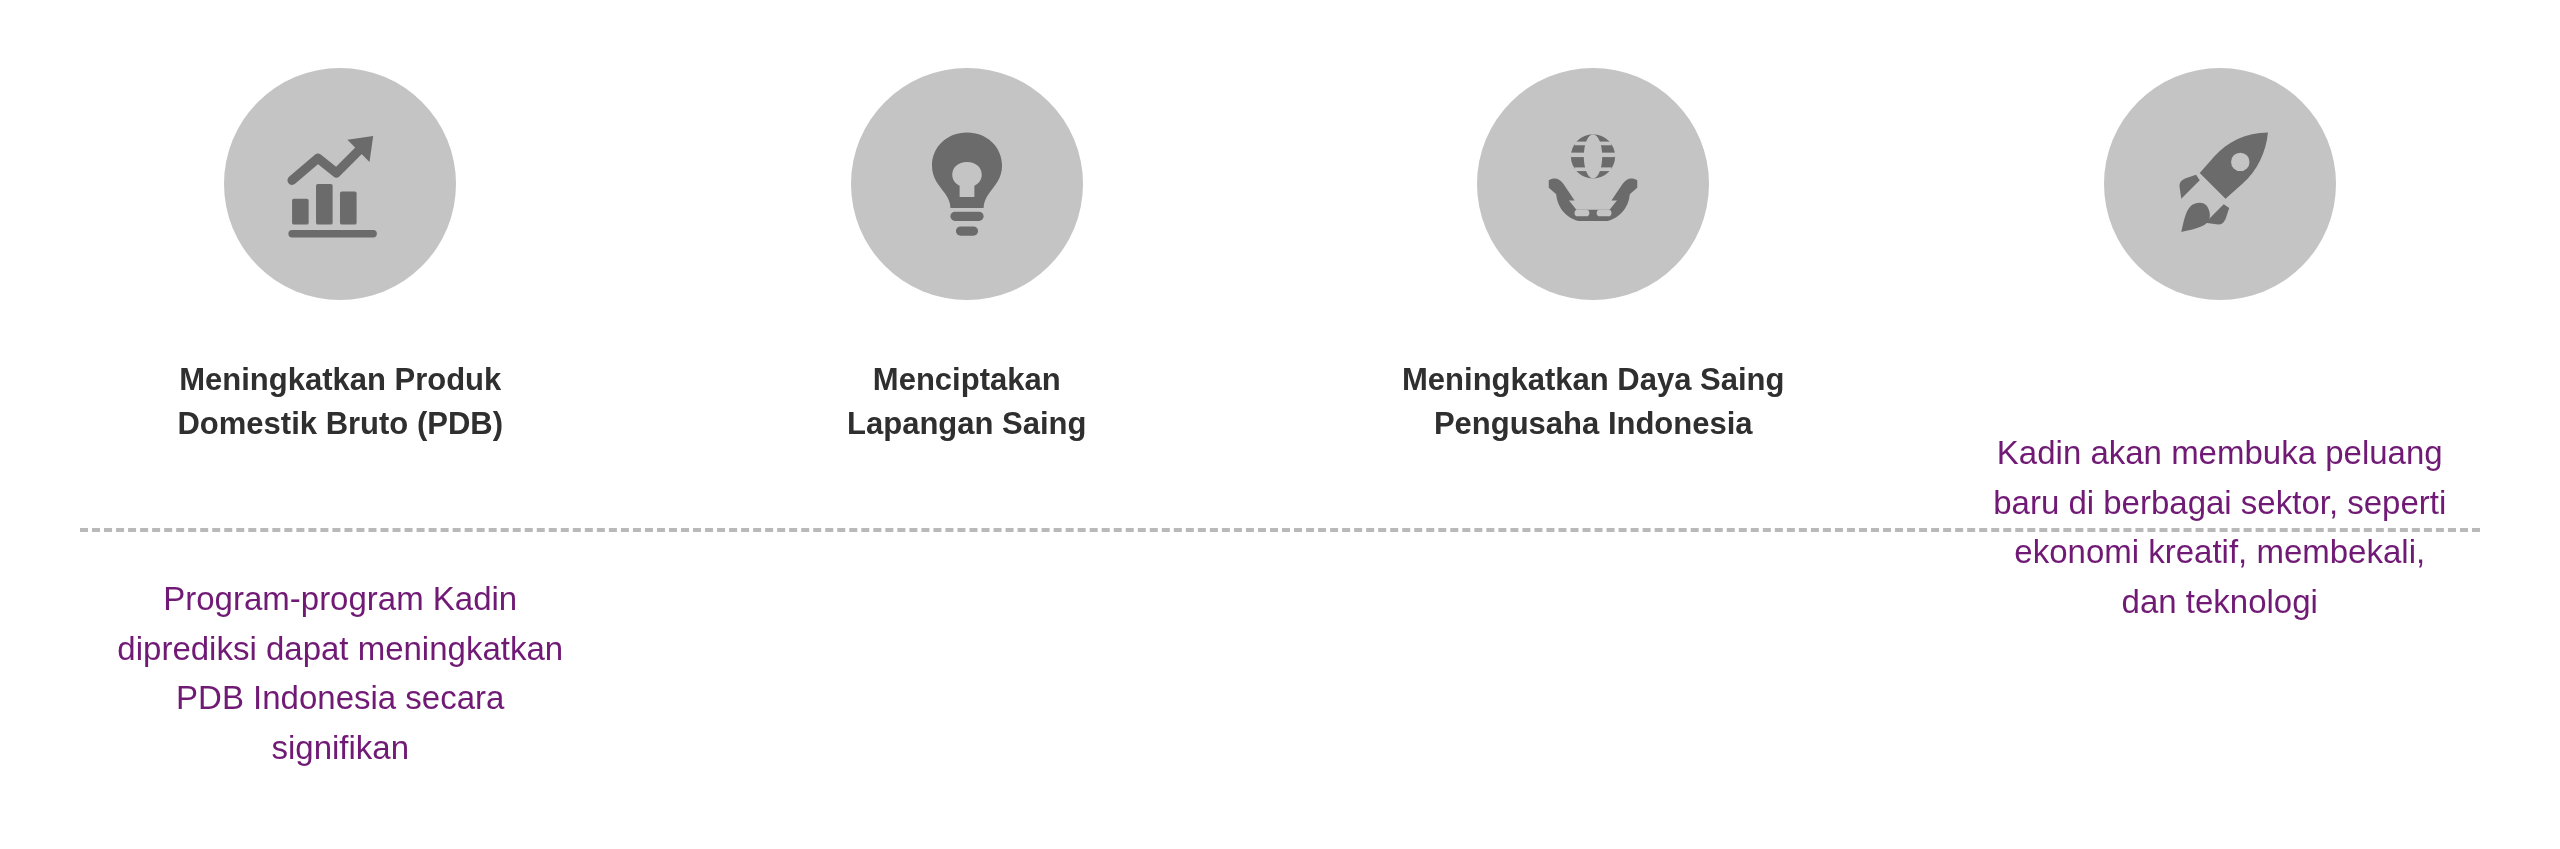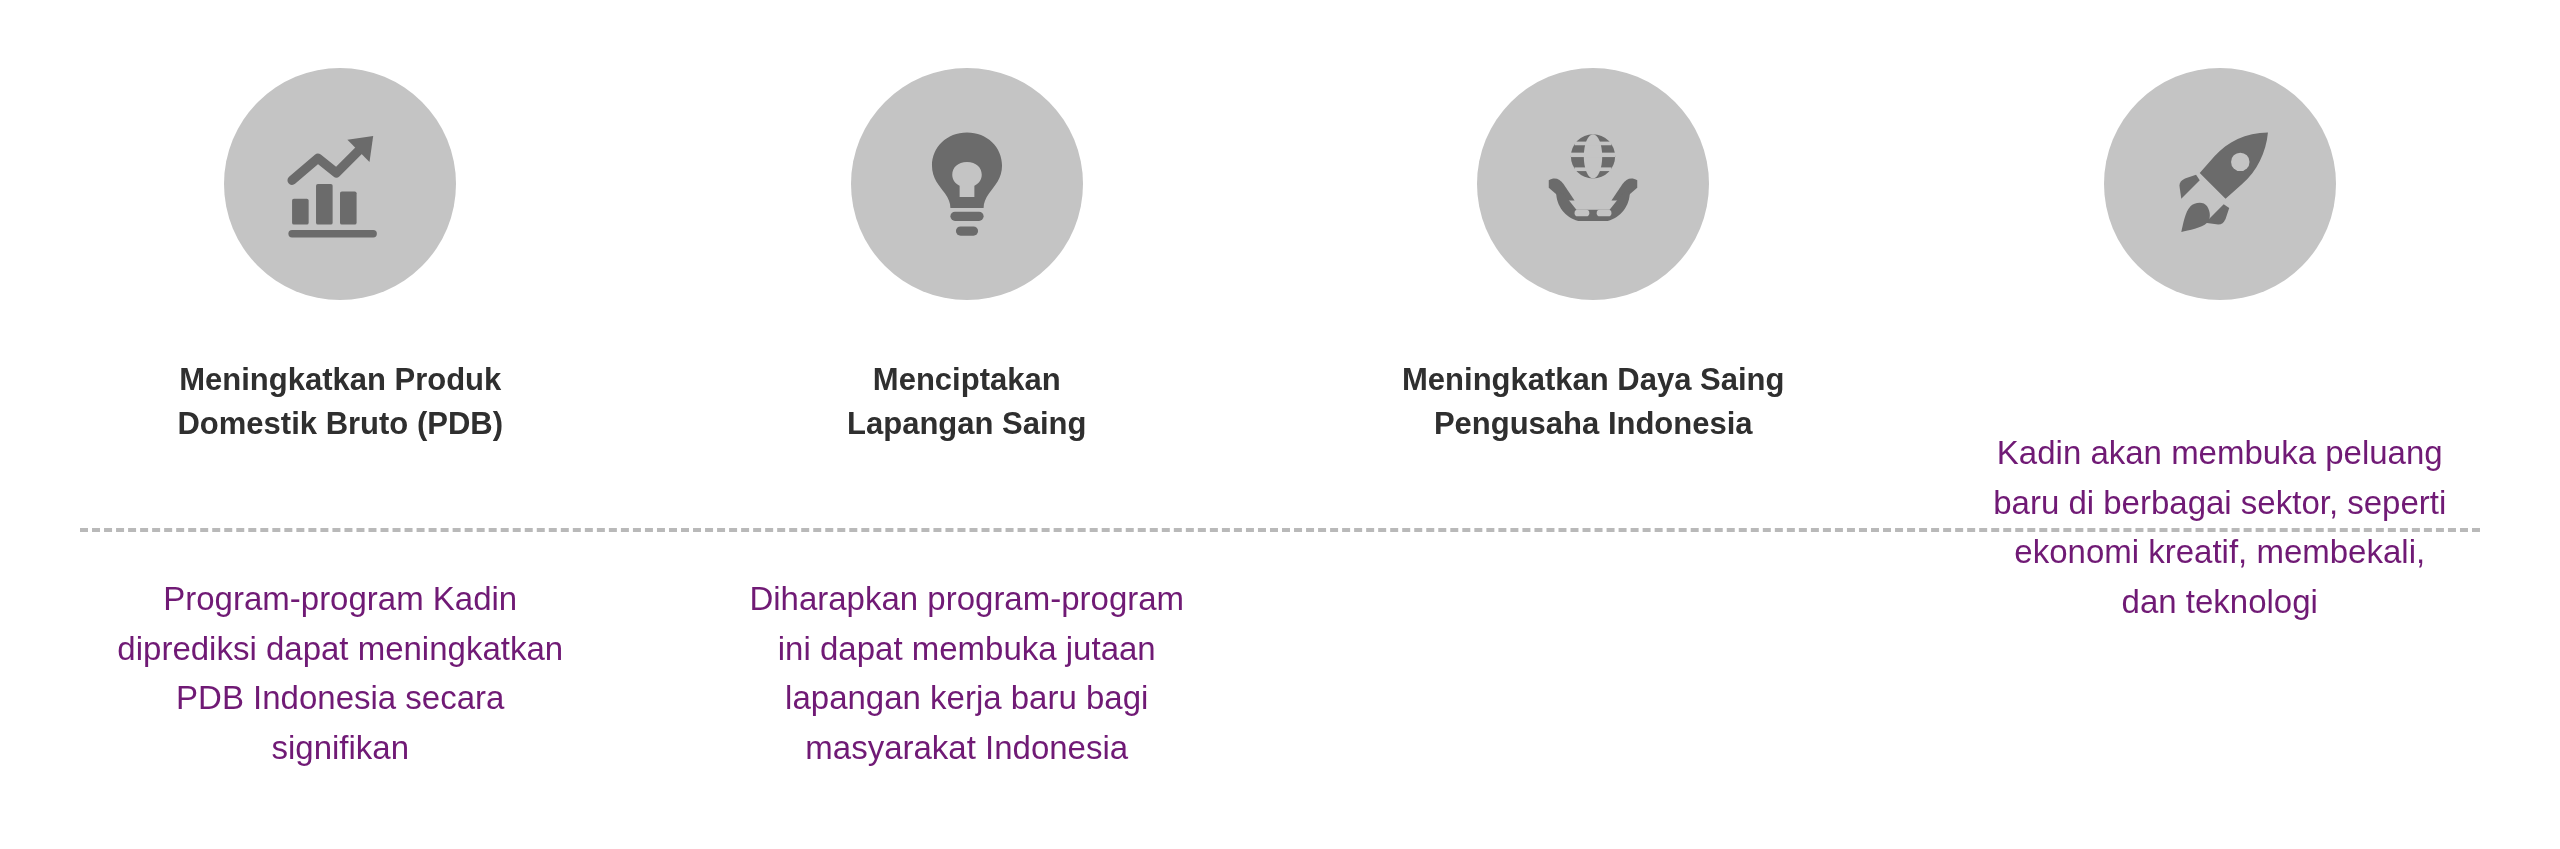--- a/index.html
+++ b/index.html
@@ -113,24 +113,20 @@
         <svg viewBox="0 0 64 64" aria-hidden="true">
           <path d="M32 4c-11 0-19 8-19 18 0 7 4 11 7 15 2 3 3 5 3 8h18c0-3 1-5 3-8 3-4 7-8 7-15C51 12 43 4 32 4z"></path>
           <rect x="24" y="48" width="16" height="5" rx="2.5" fill="#c4c4c4"></rect>
           <rect x="23" y="47" width="18" height="5" rx="2.5"></rect>
           <rect x="26" y="55" width="12" height="5" rx="2.5"></rect>
           <path d="M32 20c-5 0-8 3-8 7 0 3 2 5 4 6v6h8v-6c2-1 4-3 4-6 0-4-3-7-8-7z" fill="#c4c4c4"></path>
         </svg>
       </div>
       <div class="title">Menciptakan
 Lapangan Saing</div>
-      <div class="desc">Diharapkan program-program
-ini dapat membuka jutaan
-lapangan kerja baru bagi
-masyarakat Indonesia</div>
     </div>
 
     <div class="col col-3">
       <div class="icon-wrap">
         <svg viewBox="0 0 64 64" aria-hidden="true">
           <circle cx="32" cy="17" r="12"></circle>
           <ellipse cx="32" cy="17" rx="5" ry="12" fill="#c4c4c4"></ellipse>
           <rect x="20" y="15" width="24" height="2.4" fill="#c4c4c4"></rect>
           <rect x="22" y="9" width="20" height="2" fill="#c4c4c4"></rect>
           <rect x="22" y="23" width="20" height="2" fill="#c4c4c4"></rect>

